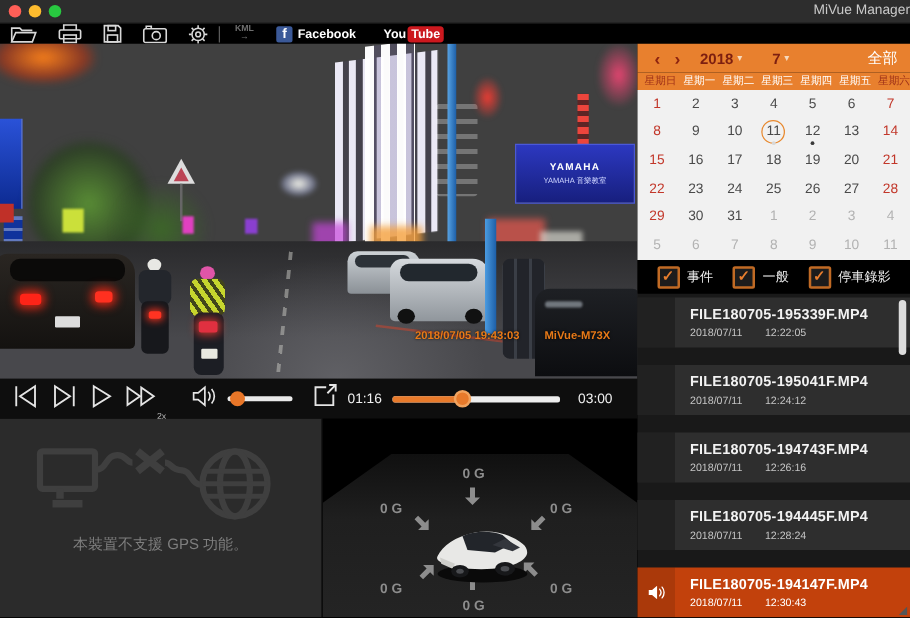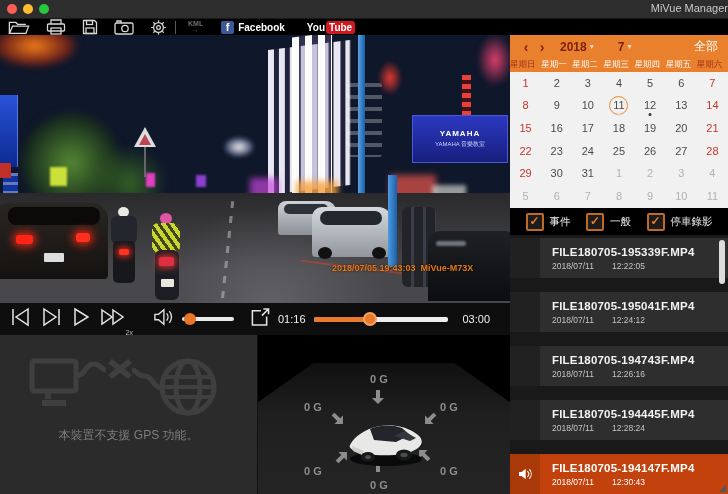--- a/index.html
+++ b/index.html
@@ -22,21 +22,21 @@
   .kml{display:flex;flex-direction:column;align-items:center;color:#6f6f6f;
        font-size:7px;font-weight:bold;line-height:6px;margin-right:18px;}
   .fb{display:flex;align-items:center;gap:4px;margin-right:22px;}
   .fb-badge{width:13px;height:13px;background:#3b5998;border-radius:2px;color:#fff;
             font-weight:bold;font-size:11px;text-align:center;line-height:13px;}
   .fb-label{color:#fff;font-size:10px;font-weight:bold;}
   .yt{display:flex;align-items:center;gap:1px;}
   .yt-you{color:#fff;font-size:10px;font-weight:bold;}
   .yt-tube{background:#cc181e;color:#fff;font-size:10px;font-weight:bold;border-radius:3px;padding:0 3px;line-height:13px;}
   
-  .video{position:absolute;left:0;top:35px;width:510px;height:268px;background:#0f172a;overflow:hidden;}
+  .video{position:absolute;left:0;top:35px;width:510px;height:268px;background:#404040;overflow:hidden;}
   .video *{position:absolute;}
   .neon-tl{left:-8px;top:-10px;width:85px;height:42px;
            background:radial-gradient(ellipse,rgba(255,130,25,.95),rgba(210,50,10,.5) 55%,transparent 75%);filter:blur(3px);}
   .sign-blue1{left:0;top:60px;width:17px;height:72px;background:linear-gradient(#2a52d8,#0c2a90);
               border-right:1px solid #5577ee;}
   .sign-blue2{left:3px;top:138px;width:15px;height:64px;background:#10339c;
               background-image:repeating-linear-gradient(rgba(255,255,255,.35) 0 3px,transparent 3px 9px);}
   .sign-red-l{left:0;top:128px;width:11px;height:15px;background:#c03028;}
   .tree1{left:22px;top:78px;width:98px;height:100px;border-radius:50%;
          background:radial-gradient(rgba(92,150,52,.9),rgba(30,60,18,.55) 65%,transparent 78%);filter:blur(4px);}
@@ -107,21 +107,21 @@
   .pcar1-win{left:284px;top:169px;width:44px;height:10px;border-radius:5px;background:#2c3238;}
   .pcar2{left:312px;top:172px;width:80px;height:50px;border-radius:10px 14px 4px 4px;background:linear-gradient(#d6dade,#90969c);}
   .pcar2-win{left:320px;top:176px;width:62px;height:14px;border-radius:7px;background:#22282e;}
   .pcar2-wheel{left:318px;top:212px;width:14px;height:12px;border-radius:50%;background:#111;}
   .pcar2-wheel2{left:372px;top:212px;width:14px;height:12px;border-radius:50%;background:#111;}
   .pole-blue2{left:388px;top:140px;width:9px;height:92px;background:linear-gradient(90deg,#4b9be0,#1d5fa8);}
   .pscoot{left:402px;top:172px;width:34px;height:80px;border-radius:6px;
           background:repeating-linear-gradient(90deg,#22242a 0 9px,#3a3e46 9px 12px);}
   .pcar3{left:428px;top:196px;width:84px;height:70px;border-radius:12px 6px 0 0;background:linear-gradient(#1e2024,#0c0d10);}
   .pcar3-hl{left:436px;top:206px;width:30px;height:5px;background:rgba(200,210,220,.5);border-radius:3px;filter:blur(1px);}
-  .vid-overlay{left:332px;top:228px;display:flex;gap:5px;color:#e87a18;font-size:9px;font-weight:bold;
+  .vid-overlay{left:332px;top:228px;display:flex;gap:20px;color:#e87a18;font-size:9px;font-weight:bold;
                text-shadow:0 0 2px rgba(0,0,0,.9);}
   .vid-overlay span{position:static;}
   
   .controls{position:absolute;left:0;top:303px;width:510px;height:32px;background:#0e0e0e;
             display:flex;align-items:center;}
   .ctl-btn{display:flex;align-items:center;justify-content:center;position:relative;}
   .speed{position:absolute;right:-7px;bottom:-5px;color:#bbb;font-size:7px;}
   .vol-slider{width:52px;height:4px;background:#e9e9e9;border-radius:2px;position:relative;margin-left:8px;}
   .vol-knob{position:absolute;top:-4px;width:12px;height:12px;border-radius:50%;background:#e87628;}
   .time{color:#f0f0f0;font-size:11px;margin:0 8px;white-space:nowrap;}
@@ -145,21 +145,21 @@
   .gs-car{position:absolute;left:86px;top:80px;}
   
   .cal-head{position:absolute;left:510px;top:35px;width:218px;height:23px;background:#e8802e;
             display:flex;align-items:center;color:#fff;}
   .cal-nav{color:#8d2310;font-size:14px;font-weight:bold;width:16px;text-align:center;cursor:default;}
   .cal-year,.cal-month{color:#7d1f10;font-size:12px;font-weight:bold;margin-left:10px;}
   .cal-caret{color:#f6d9bd;font-size:8px;margin-left:3px;}
   .cal-all{margin-left:auto;margin-right:10px;font-size:12px;color:#fff;}
   .cal-week{position:absolute;left:510px;top:58px;width:218px;height:14px;background:#e8802e;
             display:grid;grid-template-columns:repeat(7,1fr);align-items:center;}
-  .wd{font-size:8.5px;text-align:left;color:#fff;}
+  .wd{font-size:8.5px;text-align:right;color:#fff;}
   .wd.red{color:#9e3018;}
   .cal-grid{position:absolute;left:510px;top:72px;width:218px;height:136px;background:#f1f1f1;
             display:grid;grid-template-columns:repeat(7,1fr);grid-template-rows:repeat(6,1fr);}
   .cal-cell{position:relative;display:flex;align-items:center;justify-content:center;}
   .cal-num{font-size:11px;color:#4a4a4a;width:19px;height:19px;line-height:19px;text-align:center;}
   .cal-num.red{color:#c2372a;}
   .cal-num.dim{color:#b2b2b2;}
   .cal-num.selected{border:1.5px solid #e8892f;border-radius:50%;box-sizing:border-box;line-height:16px;}
   .cal-dot{position:absolute;bottom:1px;left:50%;transform:translateX(-50%);width:3px;height:3px;border-radius:50%;}
   .cal-dot.dark{background:#3a3a3a;}

